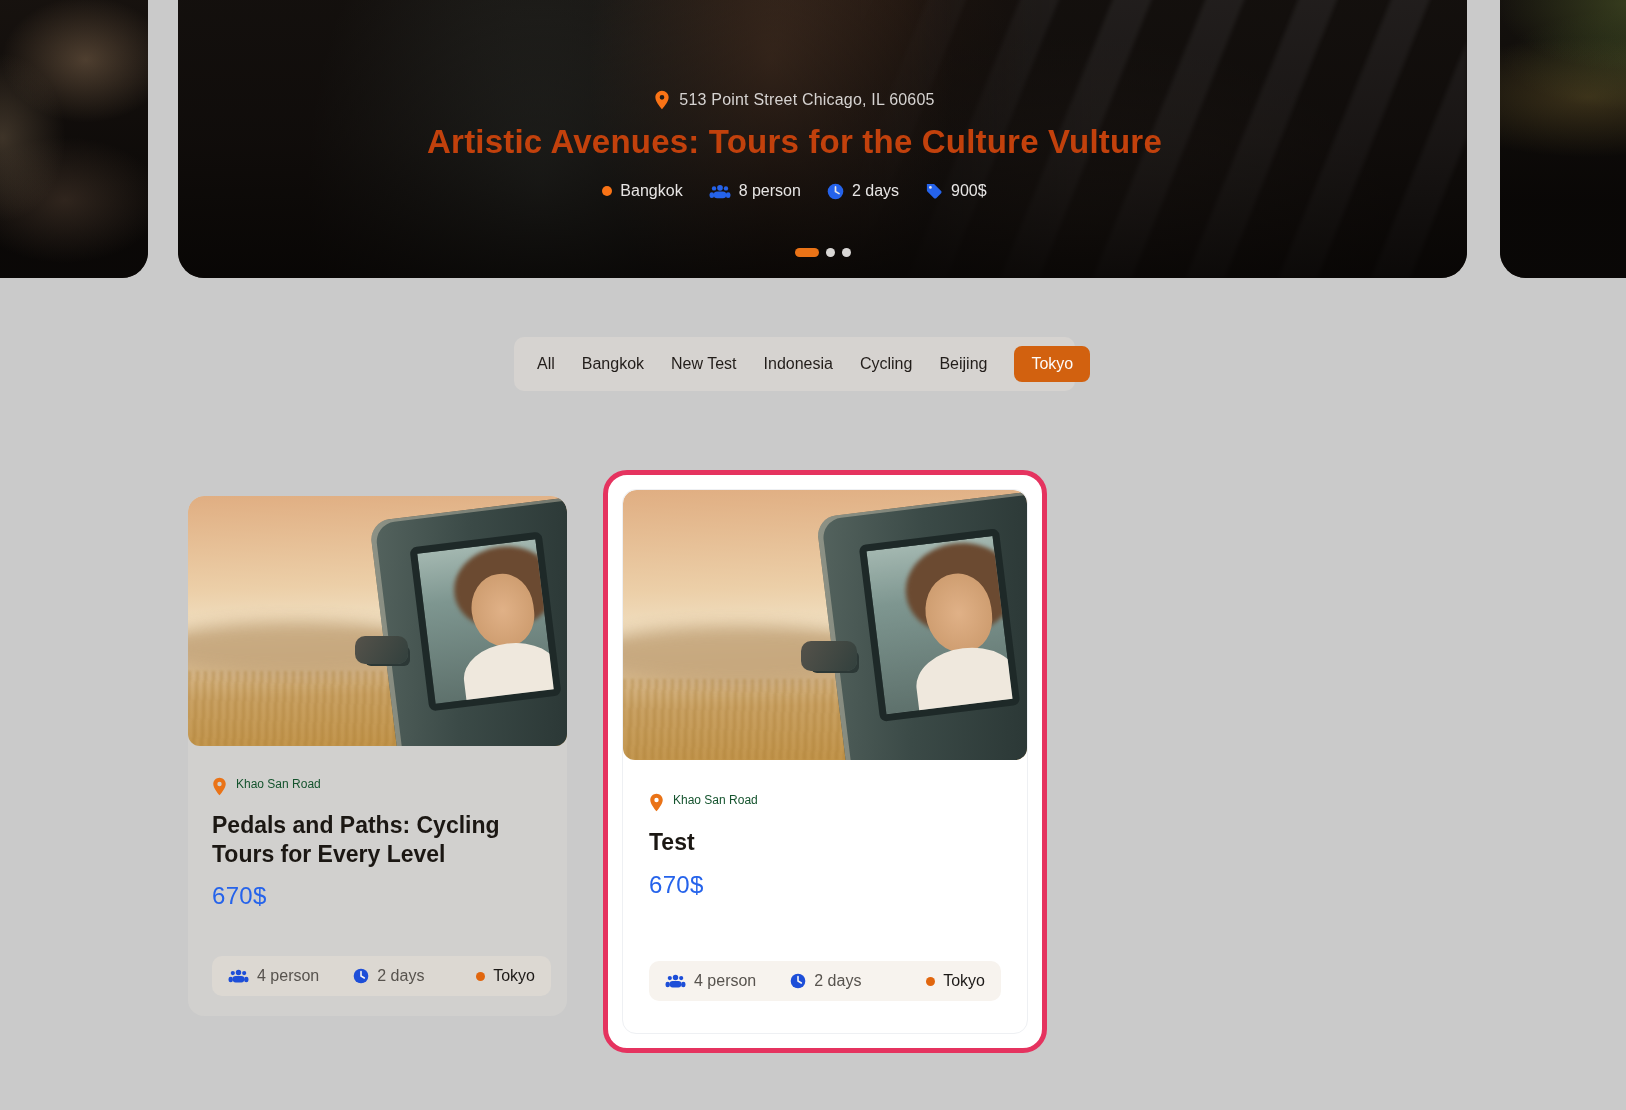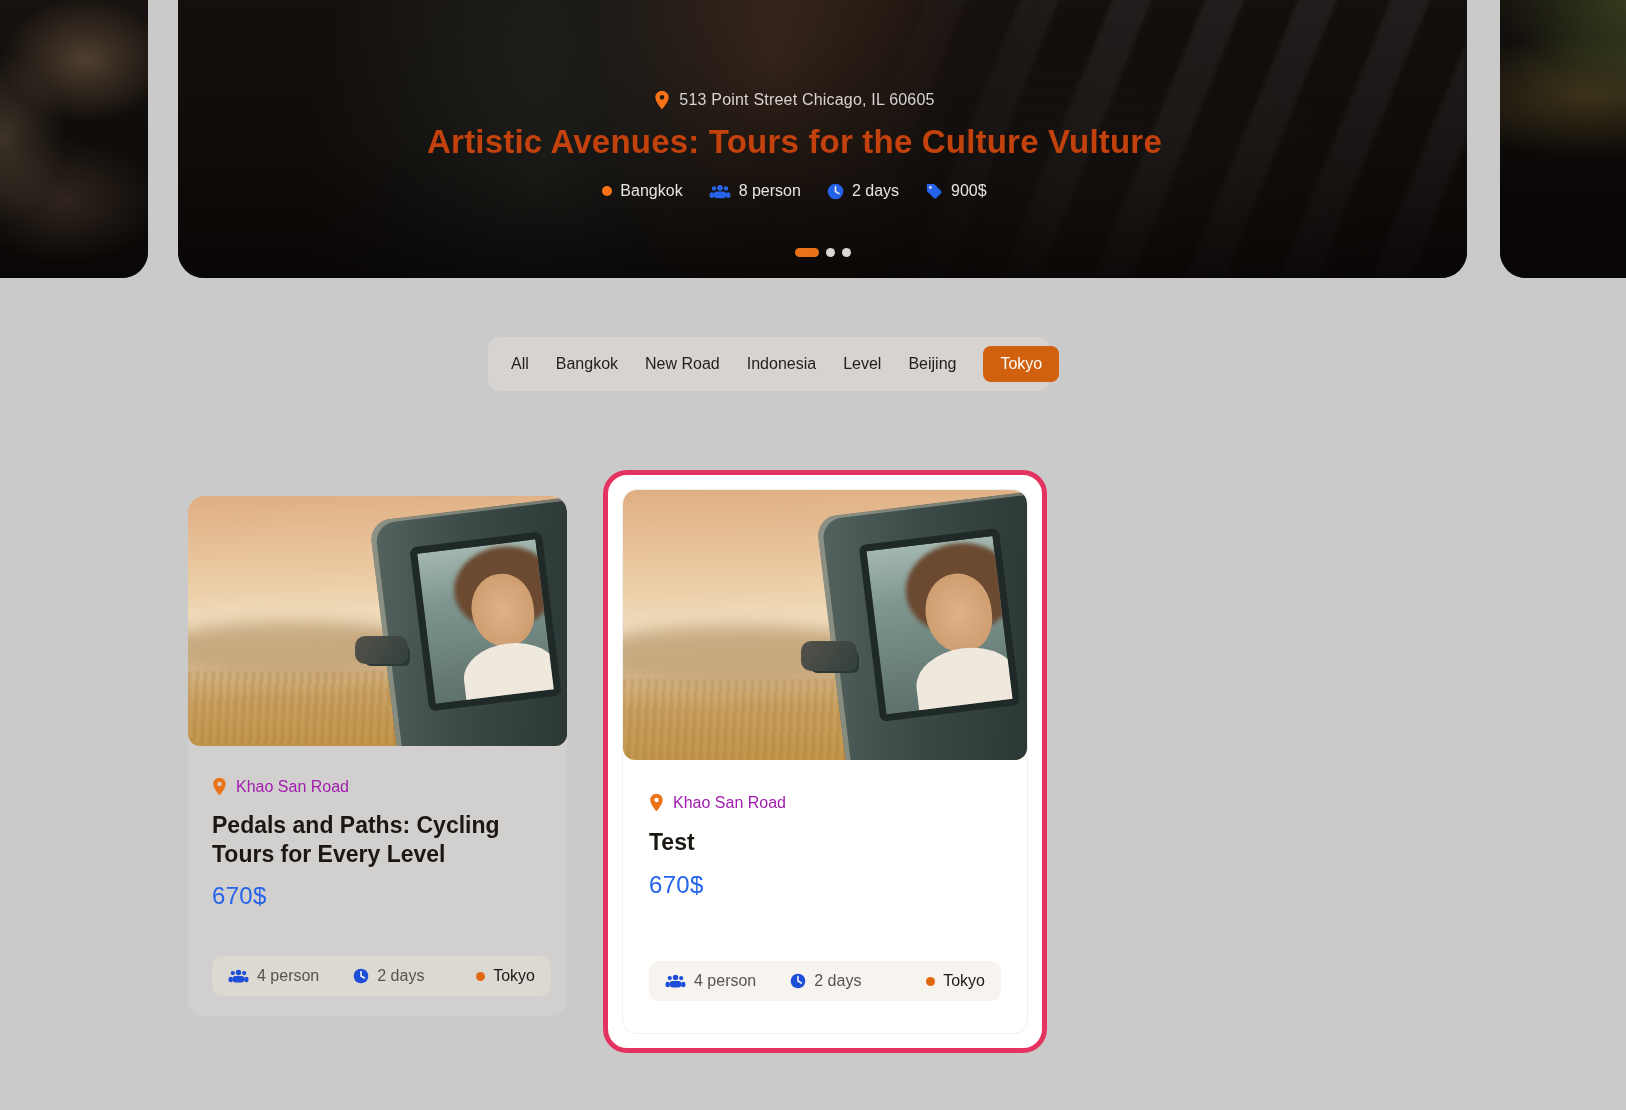--- a/index.html
+++ b/index.html
@@ -42,21 +42,21 @@
   .hero-meta { margin-top:21px; display:flex; align-items:center; gap:26px; font-size:16px; font-weight:500; color:#e7e5e4; }
   .meta-item { display:flex; align-items:center; gap:8px; }
   .dot { width:10px; height:10px; border-radius:50%; display:inline-block; }
   .dot-orange { background:#f97316; }
 
   .carousel-dots { position:absolute; left:50%; transform:translateX(-50%); bottom:21px; display:flex; align-items:center; gap:7px; }
   .cdot { width:9px; height:9px; border-radius:50%; background:#d9d7d5; }
   .cdot.active { width:24px; border-radius:5px; background:#ea7317; }
 
   
-  .filterbar { position:absolute; left:488px; top:337px; width:561px; height:54px; background:#d6d3d0; border-radius:10px;
+  .filterbar { position:absolute; left:514px; top:337px; width:561px; height:54px; background:#d6d3d0; border-radius:10px;
       display:flex; align-items:center; padding:0 23px; gap:27px; }
   .filter-item { font-size:16px; color:#221d1a; cursor:pointer; white-space:nowrap; }
   .filter-item.active { background:#d2610f; color:#fdfcfb; padding:9px 17px; border-radius:8px; font-size:16px; }
 
   
   .photo { position:relative; overflow:hidden;
       background:linear-gradient(178deg, #e0ae82 0%, #eccfa8 36%, #f1e1c4 52%, #dcc097 62%, #c9a163 78%, #c19348 100%); }
   .ph-hill { position:absolute; left:-10%; top:50%; width:78%; height:22%; background:#c5a67c; border-radius:50%; filter:blur(8px); opacity:.9; }
   .ph-field { position:absolute; left:0; right:30%; bottom:0; height:30%;
       background:repeating-linear-gradient(93deg, rgba(158,112,38,.28) 0 3px, rgba(0,0,0,0) 3px 8px); filter:blur(1px); }
@@ -64,21 +64,21 @@
       background:linear-gradient(100deg, #55645f 0%, #3b4a47 35%, #202b2a 100%);
       box-shadow:inset 5px 3px 0 rgba(225,214,192,.4); }
   .ph-window { position:absolute; right:4%; top:17%; width:35%; height:66%; transform:rotate(-7deg);
       background:linear-gradient(180deg, #a3b7b0 0%, #7e9690 34%, #5e716c 100%);
       border:7px solid #1e2928; border-radius:7px; overflow:hidden; }
   .ph-hair { position:absolute; right:-12%; top:2%; width:85%; height:55%; background:#6b4a31; border-radius:50%; filter:blur(2px); }
   .ph-face { position:absolute; right:8%; top:20%; width:52%; height:48%; background:radial-gradient(closest-side, #e0b187, #cf9e71); border-radius:50% 50% 46% 54%; }
   .ph-shoulder { position:absolute; right:-6%; bottom:-8%; width:80%; height:42%; background:#efe8dd; border-radius:50% 50% 0 0; }
   .ph-mirror { position:absolute; left:44%; top:56%; width:14%; height:11%; background:linear-gradient(120deg,#55524a,#32403d); border-radius:10px; box-shadow:6px 6px 0 -4px #2c3836; }
 
-  .loc-row { display:flex; align-items:center; gap:9px; font-size:16px; color:#a21caf; }
+  .loc-row { display:flex; gap:9px; font-size:12px; color:#14532d; }
   .card-title { font-size:23px; font-weight:700; color:#1b1713; line-height:1.27; }
   .card-price { font-size:24px; font-weight:400; color:#2563eb; letter-spacing:.3px; }
 
   .meta-bar { display:flex; align-items:center; gap:34px; border-radius:10px; padding:11px 16px; font-size:16px; color:#57534e;justify-content:flex-end; }
   .meta-bar .city { margin-left:auto; display:flex; align-items:center; gap:8px; color:#1c1917; }
   .meta-bar .city .dot { width:9px; height:9px; background:#e1660e; }
 
   .card-basic { position:absolute; left:188px; top:496px; width:379px; background:#d1d0ce; border-radius:16px; overflow:hidden; }
   .card-basic .photo { height:250px; border-radius:16px 16px 12px 12px; }
   .card-basic .body { padding:31px 24px 20px; }
@@ -162,23 +162,23 @@
     </div>
   </div>
 
   <div class="slide slide-next">
     <div class="ov next-fig"></div>
   </div>
 
   <div class="filterbar">
     <span class="filter-item">All</span>
     <span class="filter-item">Bangkok</span>
-    <span class="filter-item">New Road</span>
+    <span class="filter-item">New Test</span>
     <span class="filter-item">Indonesia</span>
-    <span class="filter-item">Level</span>
+    <span class="filter-item">Cycling</span>
     <span class="filter-item">Beijing</span>
     <span class="filter-item active">Tokyo</span>
   </div>
 
   <div class="card-basic">
     <div class="photo">
       <div class="ph-hill"></div>
       <div class="ph-field"></div>
       <div class="ph-van"></div>
       <div class="ph-window">

